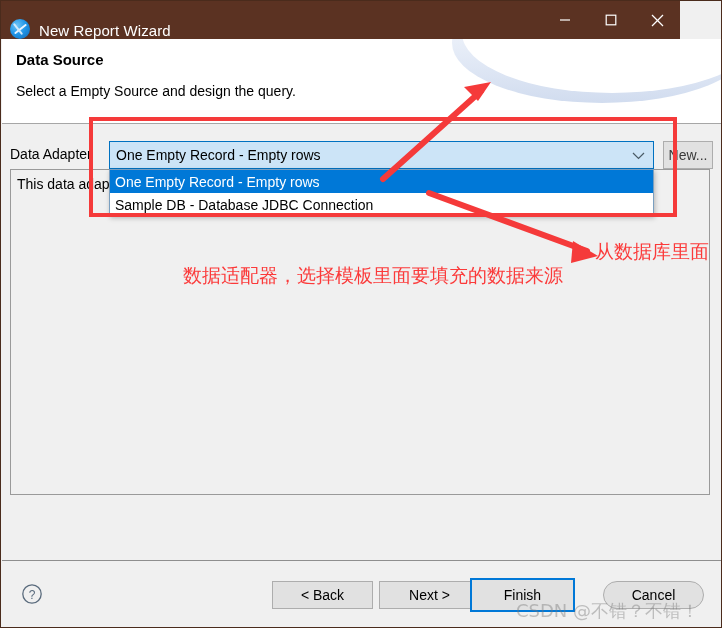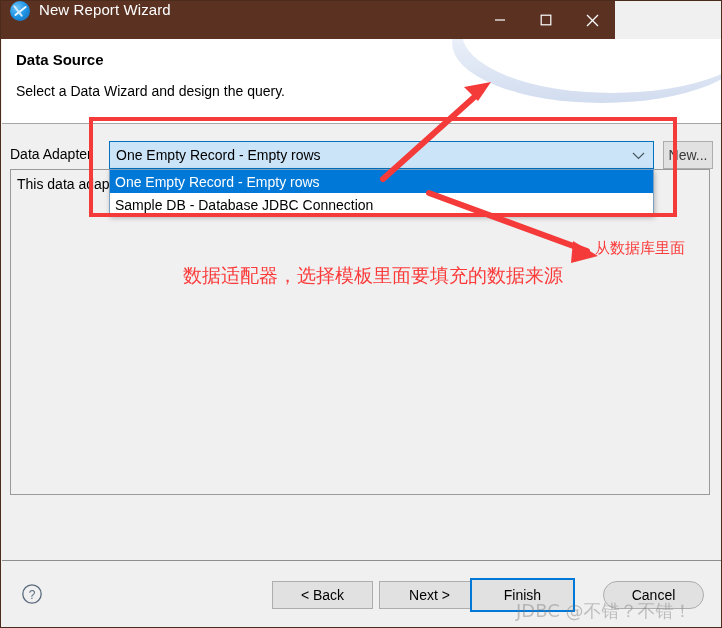--- a/index.html
+++ b/index.html
@@ -24,25 +24,25 @@
     box-sizing: border-box;
     border: 1px solid #4a2b1c;
     background: #f0f0f0;
     overflow: hidden;
   }
 
   
   .titlebar {
     position: absolute;
     left: 0; top: 0;
-    width: 614px;
+    width: 679px;
     height: 38px;
     background: #5b3222;
     display: flex;
-    align-items: flex-start;
+    align-items: flex-end;
   }
   .app-icon {
     width: 20px; height: 20px;
     margin-left: 9px;
     margin-right: 9px;
     border-radius: 50%;
     background: radial-gradient(circle at 35% 32%, #6fc4f5 0%, #2196e8 45%, #1169b5 100%);
     position: relative;
     flex: none;
   }
@@ -299,21 +299,21 @@
     white-space: nowrap;
   }
   .anno-cn-main {
     left: 182px;
     top: 262px;
     font-size: 19px;
   }
   .anno-cn-right {
     left: 594px;
     top: 238px;
-    font-size: 15px;
+    font-size: 19px;
   }
   .watermark {
     position: absolute;
     left: 515px;
     top: 598px;
     font-size: 18px;
     color: rgba(120,120,120,0.42);
     white-space: nowrap;
     z-index: 70;
     font-family: "DejaVu Sans", "Liberation Sans", sans-serif;
@@ -344,21 +344,21 @@
             <line x1="12" y1="1" x2="1" y2="12" stroke="#ffffff" stroke-width="1.3"></line>
           </svg>
       </div>
     </div>
   </div>
 
   <div class="header">
     <div class="header-swoosh"></div>
     <div class="header-swoosh2"></div>
     <div class="header-title">Data Source</div>
-    <div class="header-sub">Select a Data Wizard and design the query.</div>
+    <div class="header-sub">Select a Empty Source and design the query.</div>
   </div>
 
   <div class="content">
 
     <div class="row-adapter">
       <div class="lbl-adapter">Data Adapter</div>
 
       <div class="combo">
         <span class="combo-text">One Empty Record - Empty rows</span>
         <span class="combo-arrow">
@@ -388,21 +388,21 @@
         <circle cx="11" cy="11" r="9.2" fill="none" stroke="#5a6b7d" stroke-width="1.3"></circle>
         <text x="11" y="15.5" text-anchor="middle" font-size="12" font-family="Liberation Sans, sans-serif" fill="#5a6b7d">?</text>
       </svg>
     </div>
     <div class="btn back">&lt; Back</div>
     <div class="btn next">Next &gt;</div>
     <div class="btn finish">Finish</div>
     <div class="btn cancel">Cancel</div>
   </div>
 
-  <div class="watermark">JDBC @不错？不错！</div>
+  <div class="watermark">CSDN @不错？不错！</div>
 
   <svg class="anno" viewBox="0 0 722 628">
 
     <rect x="90" y="118" width="584" height="96" fill="none" stroke="#f53a3a" stroke-width="4"></rect>
 
     <g>
       <line x1="382" y1="178" x2="480" y2="90" stroke="#f53a3a" stroke-width="6" stroke-linecap="round"></line>
       <polygon points="490,81 463,86 477,100" fill="#f53a3a"></polygon>
     </g>
 

